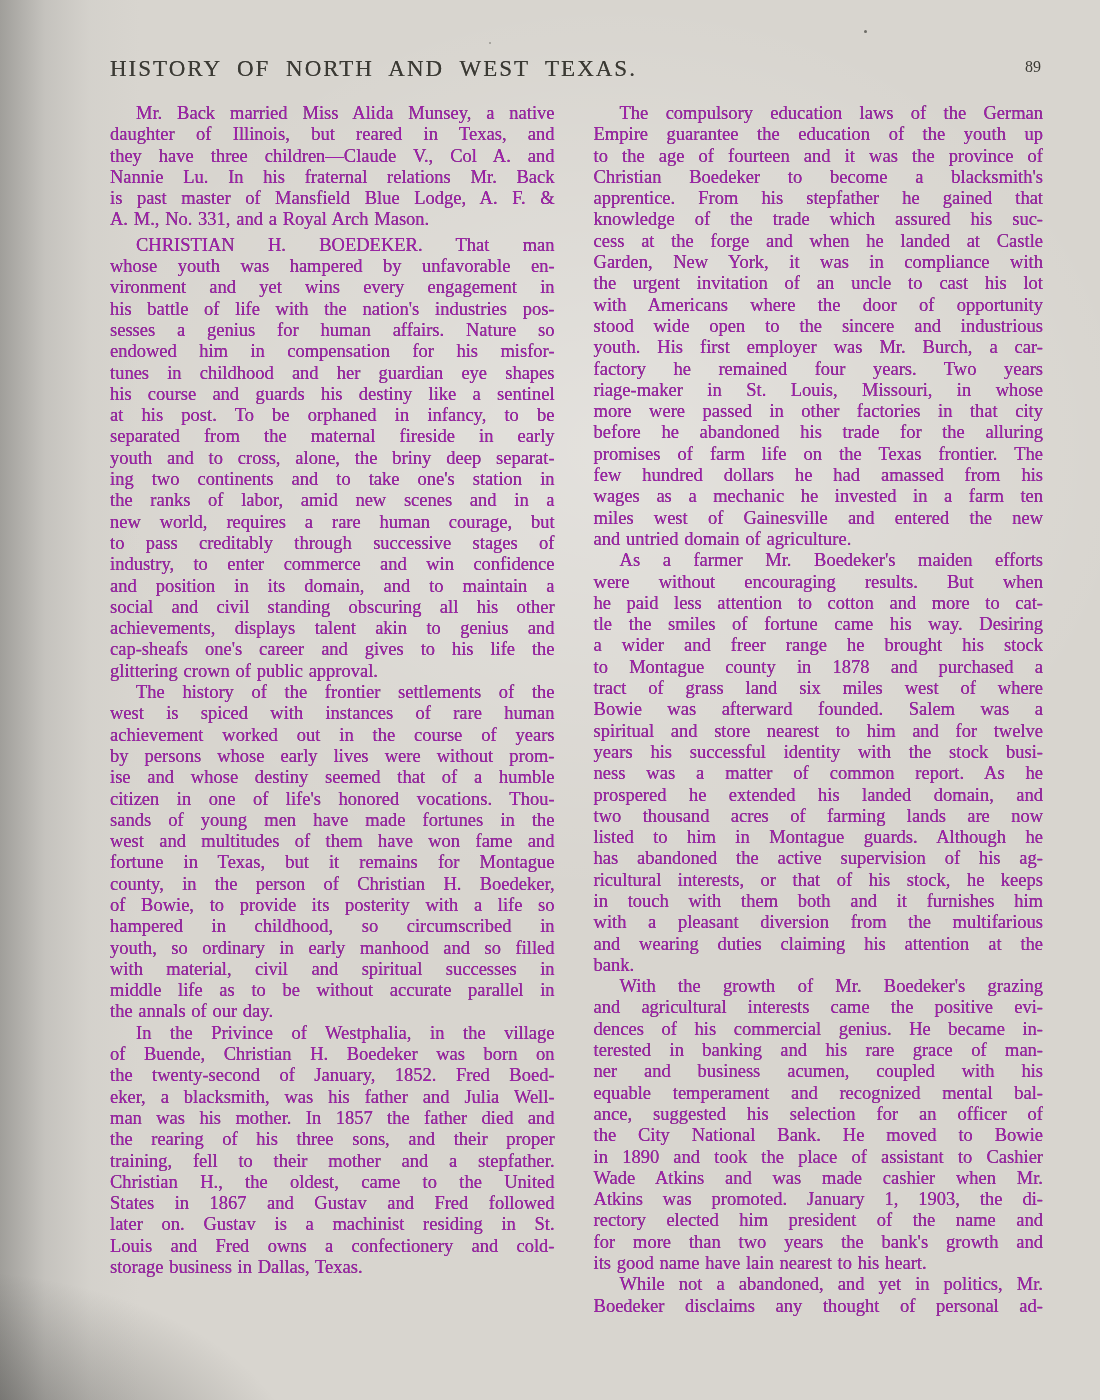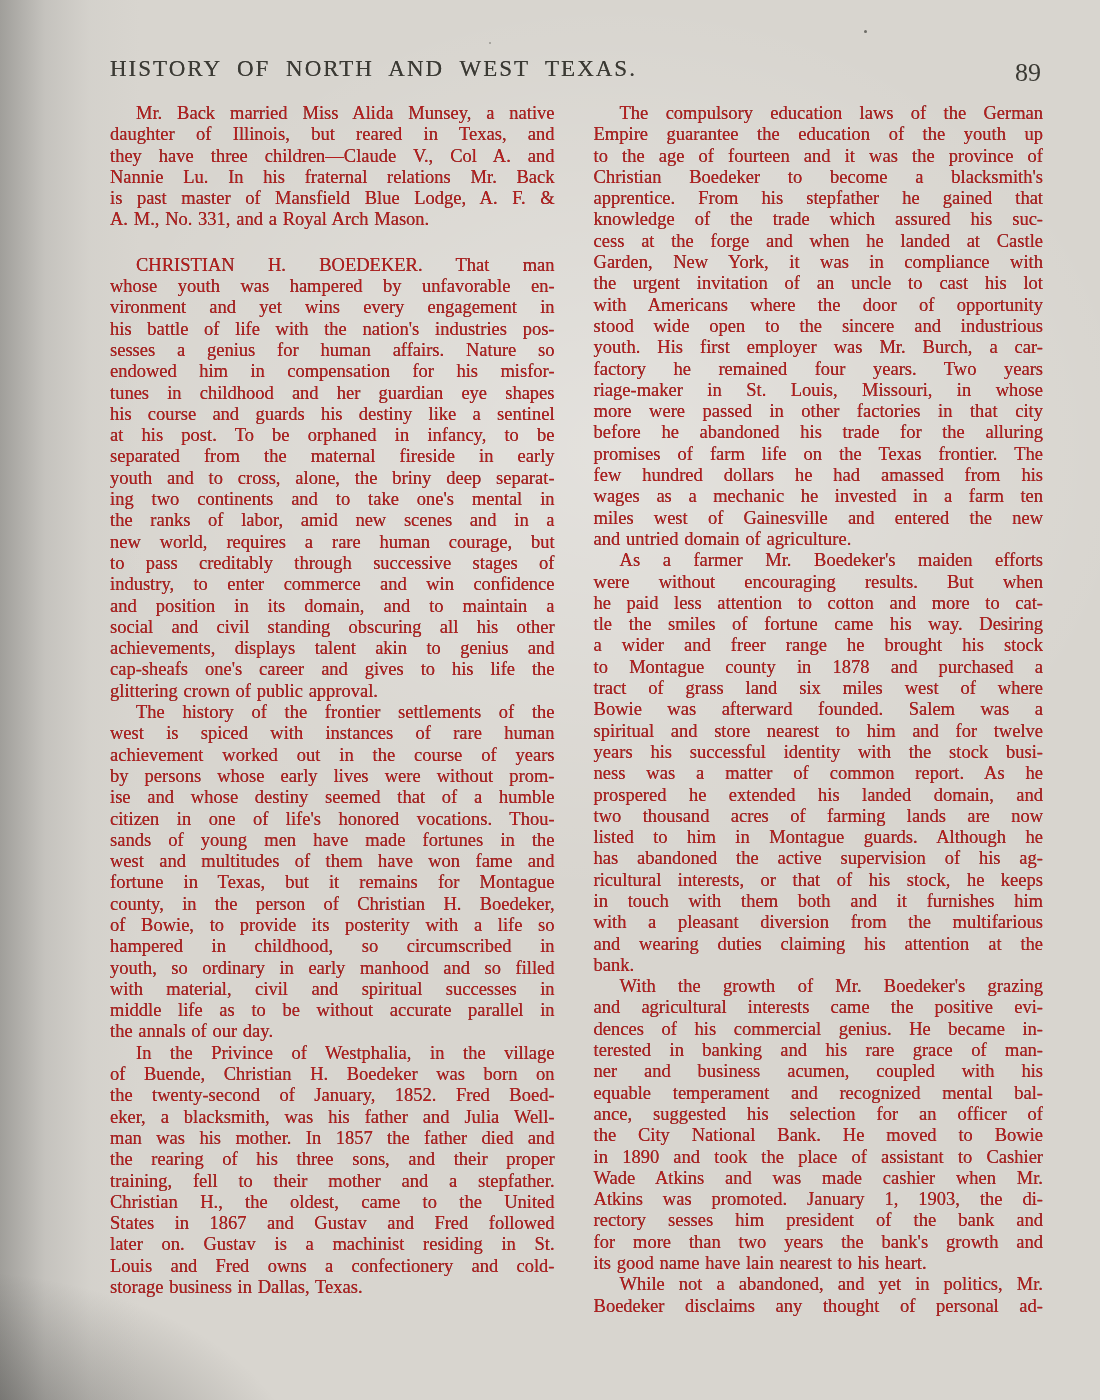--- a/index.html
+++ b/index.html
@@ -41,40 +41,40 @@
     font-size: 23px;
     letter-spacing: 2px;
     word-spacing: 8px;
     color: #3b3a34;
     text-shadow: 0 0 0.6px rgba(50,49,44,0.8);
   }
   .page-number {
     position: absolute;
     right: 2px;
     top: 2px;
-    font-size: 26px;
+    font-size: 16px;
     color: #3b3a34;
   }
 
   .content {
     position: absolute;
     left: 110px;
     top: 103px;
     width: 933px;
     display: flex;
     justify-content: flex-end;
-    color: #b91c1c;
+    color: #a21caf;
     text-shadow: 0 0 0.5px rgba(46,45,40,0.85);
   }
   .column { font-size: 18.5px; line-height: 21.3px; word-spacing: 0.06em; }
   .column.left  { width: 453px; }
   .column.right { width: 458px; margin-left: 39px; }
 
   .para { margin: 0; }
-  .para.gap { margin-top: 24px; }
+  .para.gap { margin-top: 4px; }
   .line {
     text-align: justify;
     text-align-last: justify;
     min-height: 21.3px;
   }
   .line.first { text-indent: 26px; }
   .para:not(.continues) .line.last { text-align-last: left; }
 </style>
 </head>
 <body>
@@ -104,21 +104,21 @@
         <div class="line">whose youth was hampered by unfavorable en-</div>
         <div class="line">vironment and yet wins every engagement in</div>
         <div class="line">his battle of life with the nation's industries pos-</div>
         <div class="line">sesses a genius for human affairs. Nature so</div>
         <div class="line">endowed him in compensation for his misfor-</div>
         <div class="line">tunes in childhood and her guardian eye shapes</div>
         <div class="line">his course and guards his destiny like a sentinel</div>
         <div class="line">at his post. To be orphaned in infancy, to be</div>
         <div class="line">separated from the maternal fireside in early</div>
         <div class="line">youth and to cross, alone, the briny deep separat-</div>
-        <div class="line">ing two continents and to take one's mental in</div>
+        <div class="line">ing two continents and to take one's station in</div>
         <div class="line">the ranks of labor, amid new scenes and in a</div>
         <div class="line">new world, requires a rare human courage, but</div>
         <div class="line">to pass creditably through successive stages of</div>
         <div class="line">industry, to enter commerce and win confidence</div>
         <div class="line">and position in its domain, and to maintain a</div>
         <div class="line">social and civil standing obscuring all his other</div>
         <div class="line">achievements, displays talent akin to genius and</div>
         <div class="line">cap-sheafs one's career and gives to his life the</div>
         <div class="line last">glittering crown of public approval.</div>
       </div>
@@ -206,21 +206,21 @@
         <div class="line">and agricultural interests came the positive evi-</div>
         <div class="line">dences of his commercial genius. He became in-</div>
         <div class="line">terested in banking and his rare grace of man-</div>
         <div class="line">ner and business acumen, coupled with his</div>
         <div class="line">equable temperament and recognized mental bal-</div>
         <div class="line">ance, suggested his selection for an officer of</div>
         <div class="line">the City National Bank. He moved to Bowie</div>
         <div class="line">in 1890 and took the place of assistant to Cashier</div>
         <div class="line">Wade Atkins and was made cashier when Mr.</div>
         <div class="line">Atkins was promoted. January 1, 1903, the di-</div>
-        <div class="line">rectory sesses him president of the bank and</div>
+        <div class="line">rectory elected him president of the name and</div>
         <div class="line">for more than two years the bank's growth and</div>
         <div class="line last">its good name have lain nearest to his heart.</div>
       </div>
       <div class="para continues">
         <div class="line first">While not a abandoned, and yet in politics, Mr.</div>
         <div class="line last">Boedeker disclaims any thought of personal ad-</div>
       </div>
     </div>
 </div>
 

